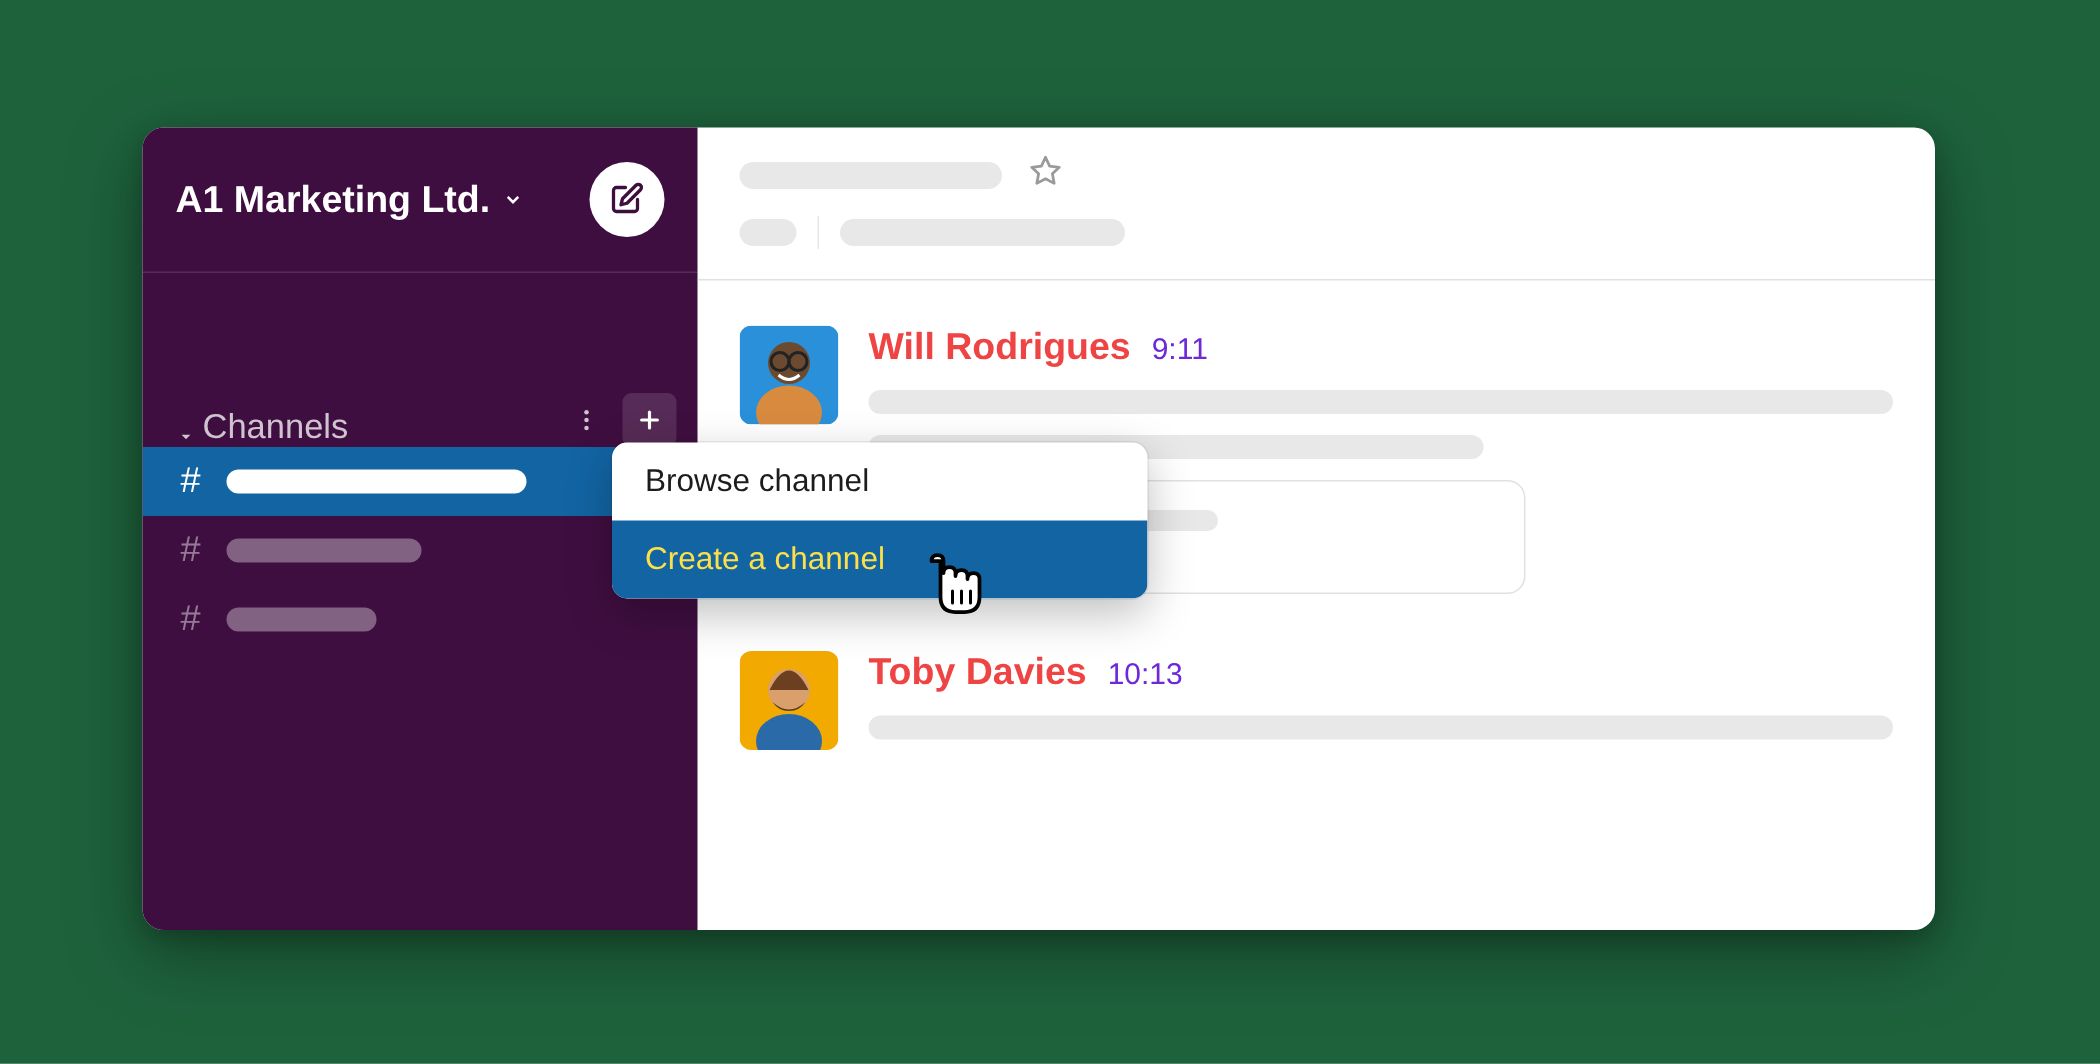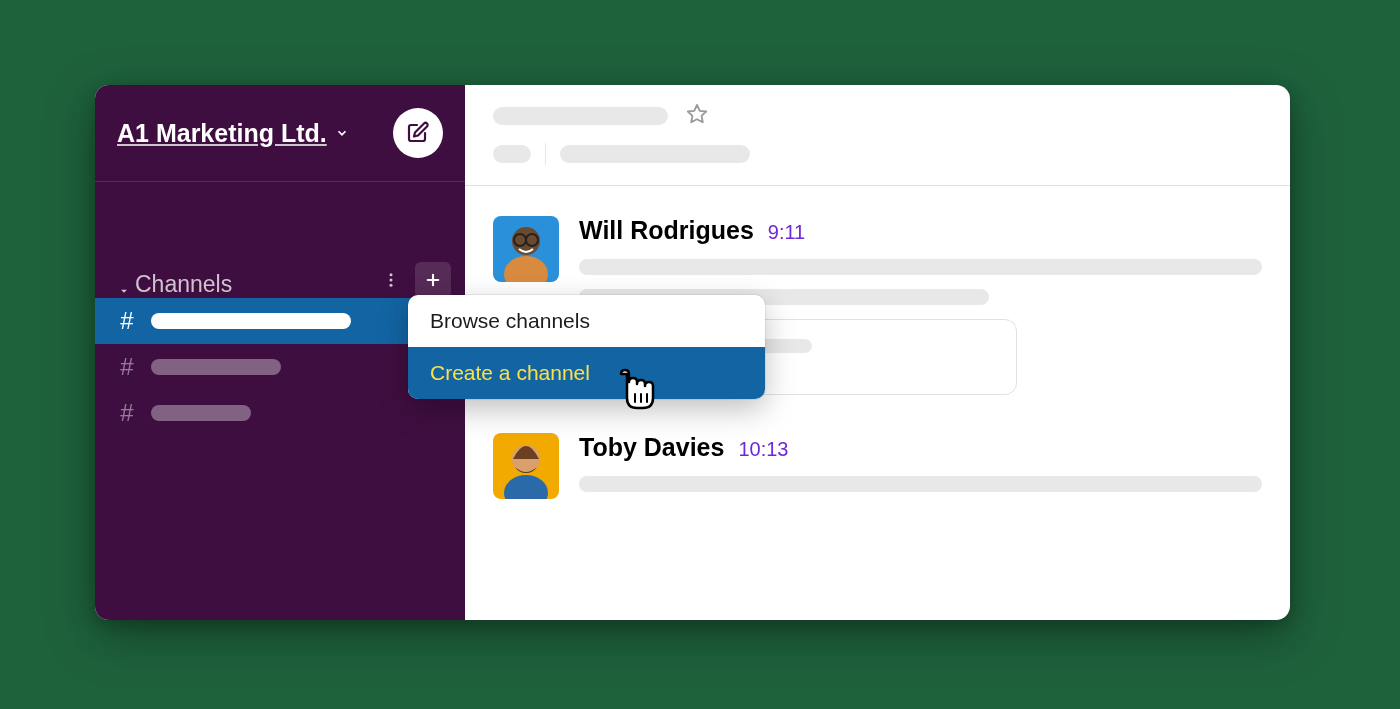--- a/index.html
+++ b/index.html
@@ -22,21 +22,21 @@
     display:flex;
   }
   
   .sidebar{
     width:370px;flex:0 0 370px;background:var(--sidebar-bg);
     border-top-left-radius:14px;border-bottom-left-radius:14px;
     color:var(--sidebar-text);overflow:hidden;
   }
   .ws-header{
     height:96px;display:flex;align-items:center;justify-content:space-between;
-    padding:0 22px;border-bottom:1px solid rgba(255,255,255,.12);text-decoration:underline;
+    padding:0 22px;border-bottom:1px solid rgba(255,255,255,.12);
   }
   .ws-name{display:flex;align-items:center;gap:8px;color:#fff;font-weight:800;font-size:25px;cursor:pointer;}
   .ws-name svg{flex:0 0 auto;}
   .compose-btn{
     width:50px;height:50px;border-radius:50%;background:#fff;display:flex;align-items:center;justify-content:center;cursor:pointer;
   }
   .compose-btn svg{color:var(--sidebar-bg);}
   .section-header{
     display:flex;align-items:flex-end;padding:0 14px 0 18px;height:46px;margin-top:70px;
   }
@@ -61,21 +61,21 @@
   .ph{background:var(--placeholder);border-radius:10px;}
   .star{color:#9a9a9a;}
   .topbar-row2{display:flex;align-items:center;gap:14px;margin-top:14px;}
   .divider{width:1px;height:22px;background:var(--placeholder);}
   .messages{padding:30px 28px 0 28px;}
   .msg{display:flex;gap:20px;margin-bottom:38px;}
   .avatar{width:66px;height:66px;border-radius:8px;flex:0 0 66px;overflow:hidden;}
   .avatar svg{width:100%;height:100%;display:block;}
   .msg-body{flex:1;min-width:0;}
   .msg-head{display:flex;align-items:baseline;gap:14px;margin-bottom:14px;}
-  .msg-name{font-weight:800;font-size:25px;color:#000000;}
+  .msg-name{font-weight:800;font-size:25px;color:#ef4444;}
   .msg-time{font-size:20px;color:#6d28d9;}
   .line{height:16px;border-radius:10px;background:var(--placeholder);margin-bottom:14px;}
   .attach-box{border:1px solid var(--border);border-radius:12px;padding:18px;display:flex;align-items:center;gap:16px;width:400px;}
   .attach-thumb{width:38px;height:38px;border-radius:6px;background:var(--placeholder);}
   
   .menu{
     position:absolute;left:313px;top:210px;width:357px;background:#fff;border-radius:10px;
     box-shadow:0 10px 30px rgba(0,0,0,.25),0 0 0 1px rgba(0,0,0,.06);overflow:hidden;z-index:20;
   }
   .menu-item{height:52px;display:flex;align-items:center;padding:0 22px;font-size:21px;color:#1d1c1d;cursor:pointer;}
@@ -204,21 +204,21 @@
             <span class="msg-time">10:13</span>
           </div>
           <div class="line" style="width:100%"></div>
         </div>
       </div>
     </div>
   </main>
 
   <div class="menu">
     <div class="menu-item">
-      <span>Browse channels</span>
+      <span>Browse channel</span>
     </div>
     <div class="menu-item selected">
       <span>Create a channel</span>
     </div>
   </div>
 
   <div class="cursor">
     <svg width="46" height="52" viewBox="0 0 46 52">
       <g fill="#fff" stroke="#000" stroke-width="2.5" stroke-linejoin="round">
         <path d="M14 6 l0 24 q0 10 10 10 l6 0 q10 0 10 -10 l0 -12 q0 -4 -4 -4 t-4 4 l0 -2 q0 -4 -4 -4 t-4 4 l0 -2 q0 -4 -4 -4 t-4 4 l0 -8 q0 -4 -4 -4 t-4 4 z"></path>

